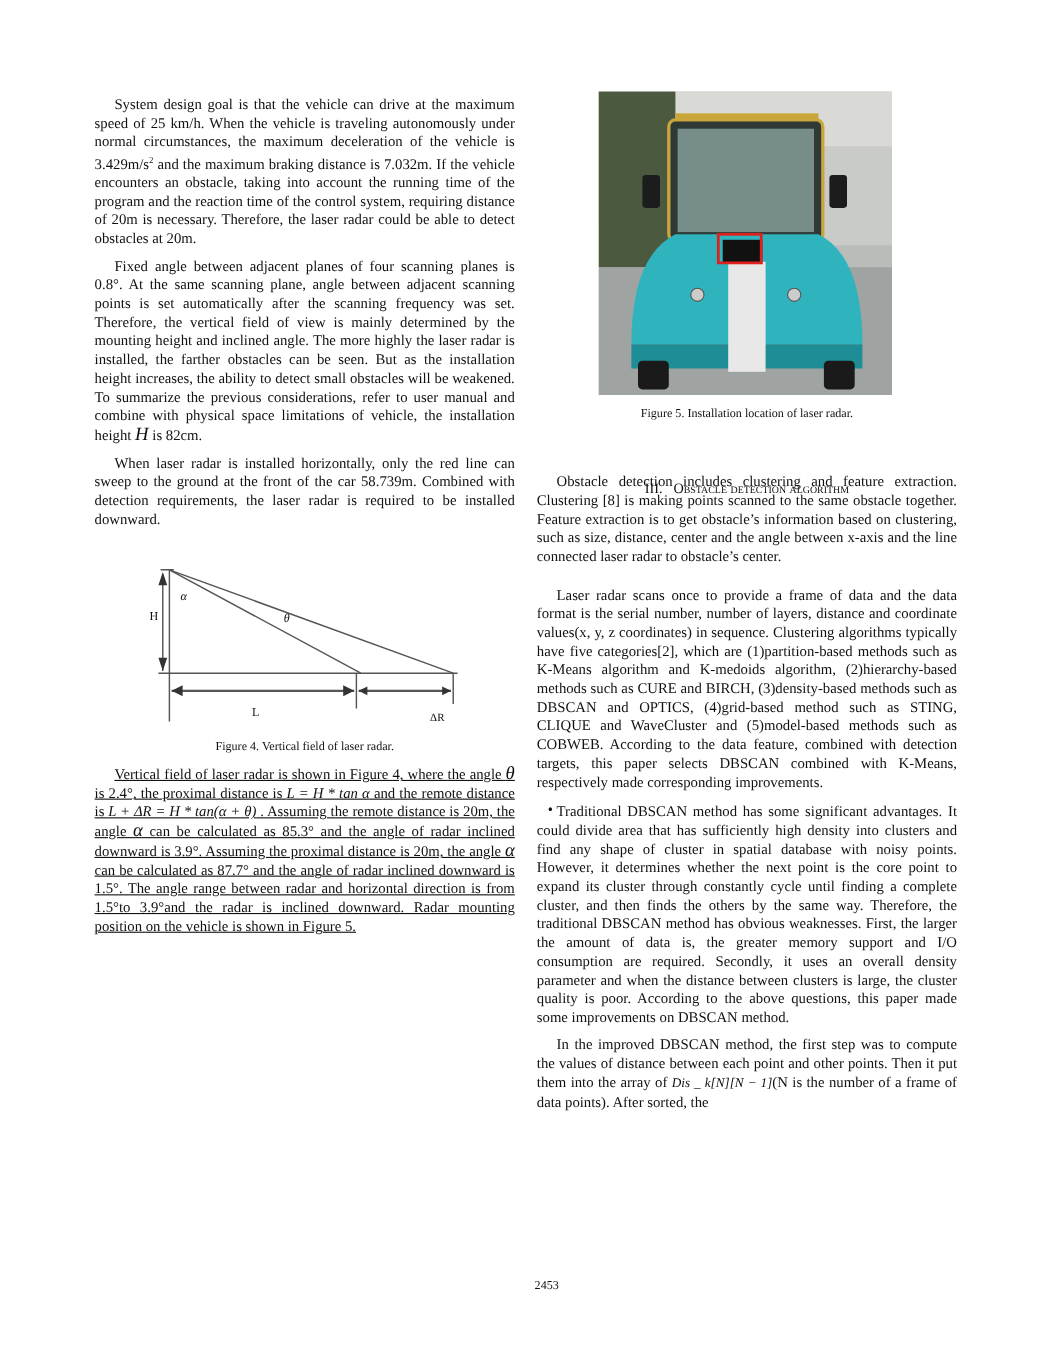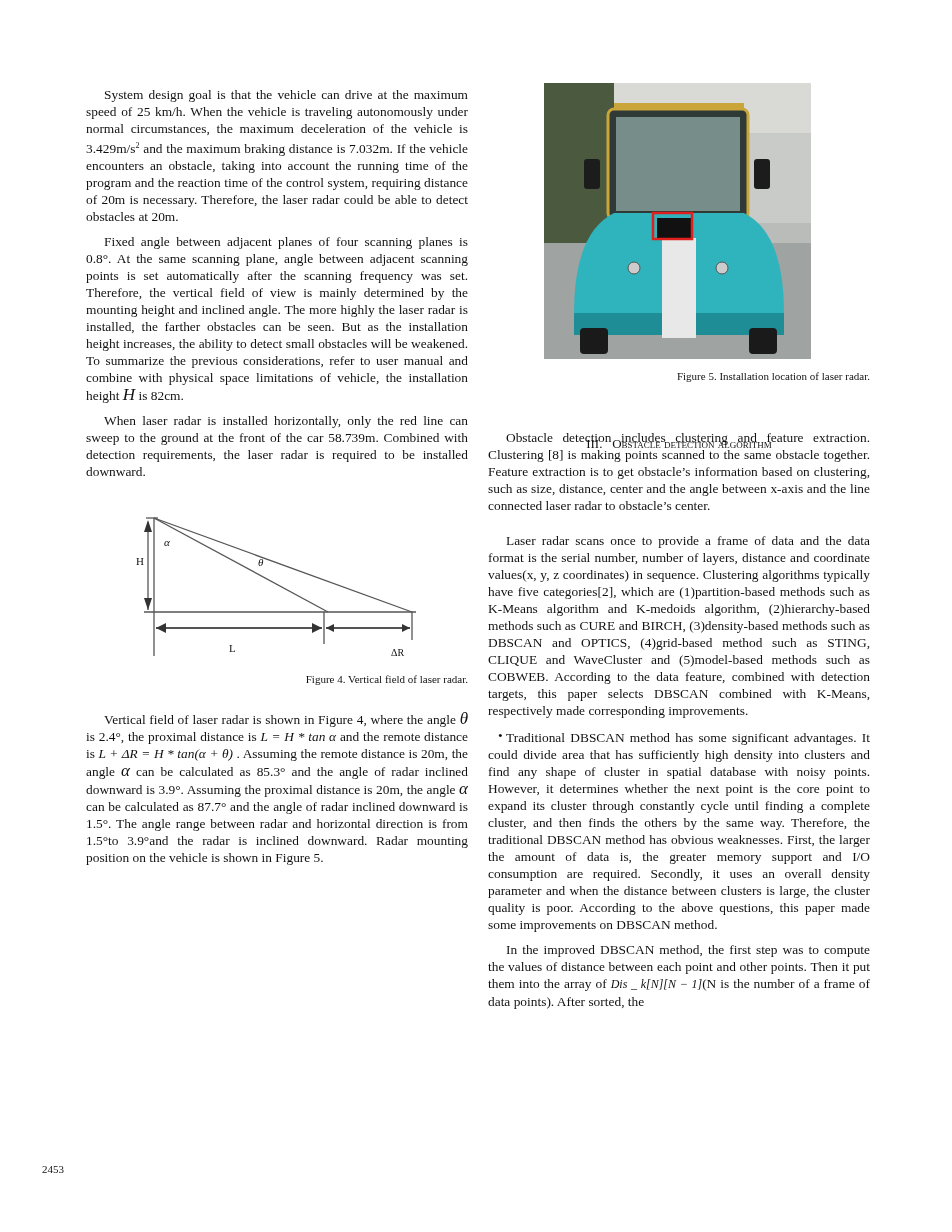--- a/index.html
+++ b/index.html
@@ -5,25 +5,25 @@
   html, body { margin:0; padding:0; background:#ffffff; }
   body { width:952px; height:1232px; position:relative; overflow:hidden;
          font-family:"Liberation Serif", serif; color:#111; }
   .col { position:absolute; width:382px; font-size:13.4px; line-height:17px; text-align:justify; }
   .col-left { left:86px; top:86px; }
   .col-right { left:488px; top:0; }
   .sec-head { font-style:italic; margin:0 0 1px 0; }
   p { margin:0 0 8px 0; text-indent:18px; }
   .math { font-style:italic; font-family:"Liberation Serif", serif; }
   .math-big { font-size:17px; font-style:italic; }
-  .fig-caption { font-size:11px; text-align:right; line-height:14px; }
+  .fig-caption { font-size:11px; text-align:center; line-height:14px; }
   .sc { font-variant:small-caps; }
   .bullet-item { position:relative; padding-left:29px; margin:8px 0 10px 0; text-indent:0; }
   .bullet-item .dot { position:absolute; left:10px; top:0; }
-  .page-num { position:absolute; left:0; right:0; top:1163px; text-align:left; font-size:11px;padding-left:42px; }
+  .page-num { position:absolute; left:0; right:0; top:1163px; text-align:center; font-size:11px;padding-left:42px; }
   .photo { position:absolute; left:544px; top:83px; width:267px; height:276px; overflow:hidden; }
 </style>
 </head>
 <body>
 
 <div class="col col-left">
   <p><span>System design goal is that the vehicle can drive at the maximum speed of 25 km/h. When the vehicle is traveling autonomously under normal circumstances, the maximum deceleration of the vehicle is 3.429m/s</span><sup style="font-size:8px">2</sup><span> and the maximum braking distance is 7.032m. If the vehicle encounters an obstacle, taking into account the running time of the program and the reaction time of the control system, requiring distance of 20m is necessary. Therefore, the laser radar could be able to detect obstacles at 20m.</span></p>
   <p><span>Fixed angle between adjacent planes of four scanning planes is 0.8°. At the same scanning plane, angle between adjacent scanning points is set automatically after the scanning frequency was set. Therefore, the vertical field of view is mainly determined by the mounting height and inclined angle. The more highly the laser radar is installed, the farther obstacles can be seen. But as the installation height increases, the ability to detect small obstacles will be weakened. To summarize the previous considerations, refer to user manual and combine with physical space limitations of vehicle, the installation height </span><span class="math-big">H</span><span> is 82cm.</span></p>
   <p>When laser radar is installed horizontally, only the red line can sweep to the ground at the front of the car 58.739m. Combined with detection requirements, the laser radar is required to be installed downward.</p>
 
@@ -51,21 +51,21 @@
       </g>
     </svg>
     <span style="position:absolute; left:50px; top:37px; font-size:11px;">H</span>
     <span style="position:absolute; left:78px; top:18px; font-size:11px; font-style:italic;">α</span>
     <span style="position:absolute; left:172px; top:38px; font-size:11px; font-style:italic;">θ</span>
     <span style="position:absolute; left:143px; top:124px; font-size:11px;">L</span>
     <span style="position:absolute; left:274px; top:128px; font-size:10px;margin-left:31px;">ΔR</span>
     <div class="fig-caption" style="position:absolute; left:0; right:0; top:156px;">Figure 4.    Vertical field of laser radar.</div>
   </div>
 
-  <p style="margin-top:24px;">
+  <p style="margin-top:8px;text-decoration:underline;">
     <span>Vertical field of laser radar is shown in Figure 4, where the angle </span><span class="math-big">θ</span><span> is 2.4°, the proximal distance is </span><span class="math">L = H * tan α</span><span> and the remote distance is </span><span class="math">L + ΔR = H * tan(α + θ)</span><span> . Assuming the remote distance is 20m, the angle </span><span class="math-big">α</span><span> can be calculated as 85.3° and the angle of radar inclined downward is 3.9°. Assuming the proximal distance is 20m, the angle </span><span class="math-big">α</span><span> can be calculated as 87.7° and the angle of radar inclined downward is 1.5°. The angle range between radar and horizontal direction is from 1.5°to 3.9°and the radar is inclined downward. Radar mounting position on the vehicle is shown in Figure 5.</span>
   </p>
 </div>
 
 <div class="photo">
   <svg width="267" height="276" viewBox="0 0 267 276">
     <rect x="0" y="0" width="267" height="276" fill="#b9bcb9"></rect>
     <rect x="0" y="0" width="267" height="120" fill="#d9dad6"></rect>
     <rect x="0" y="0" width="70" height="160" fill="#4b5a3e"></rect>
     <rect x="200" y="50" width="67" height="90" fill="#c9cbc8"></rect>

